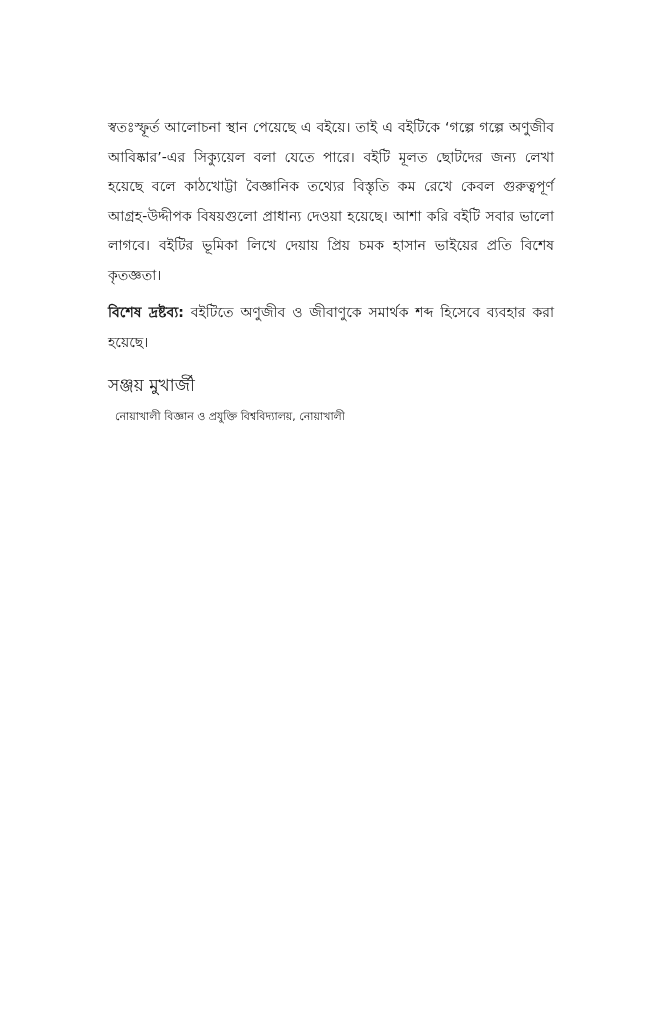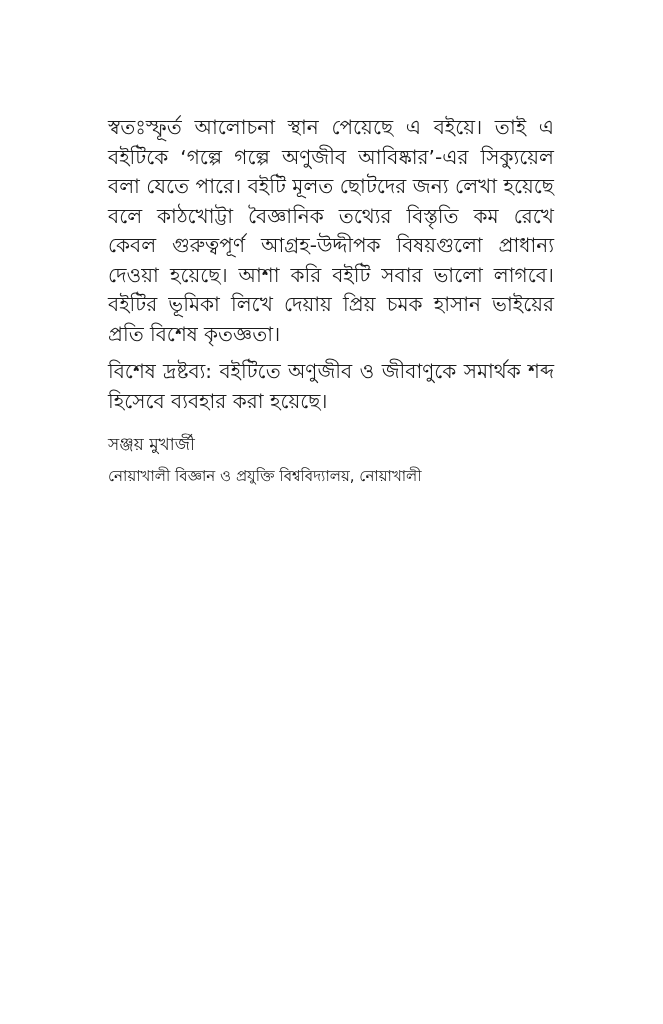--- a/index.html
+++ b/index.html
@@ -15,46 +15,46 @@
       font-family: "DejaVu Sans", "Liberation Sans", sans-serif;
       color: #1a1a1a;
     }
     .page {
       position: absolute;
       left: 108px;
       top: 113px;
       width: 446px;
     }
     .para {
-      font-size: 20px;
+      font-size: 14px;
       line-height: 29.5px;
       text-align: justify;
       text-align-last: left;
       margin: 0;
       letter-spacing: 0;
     }
     .para-main {
       margin-bottom: 8px;
     }
     .note-label {
-      font-weight: normal;
+      font-weight: bold;
     }
     .signature {
       margin-top: 14px;
     }
     .author-name {
       font-size: 17px;
       font-weight: normal;
       line-height: 28px;
       margin: 0;
     }
     .affiliation {
-      font-size: 15px;
+      font-size: 11px;
       line-height: 28px;
-      margin: 4px 0 0 0;
+      margin: 4px 0 0 7px;
     }
   </style>
 </head>
 <body>
 
 <div class="page">
   <p class="para para-main">স্বতঃস্ফূর্ত আলোচনা স্থান পেয়েছে এ বইয়ে। তাই এ বইটিকে ‘গল্পে গল্পে অণুজীব আবিষ্কার’-এর সিক্যুয়েল বলা যেতে পারে। বইটি মূলত ছোটদের জন্য লেখা হয়েছে বলে কাঠখোট্টা বৈজ্ঞানিক তথ্যের বিস্তৃতি কম রেখে কেবল গুরুত্বপূর্ণ আগ্রহ-উদ্দীপক বিষয়গুলো প্রাধান্য দেওয়া হয়েছে। আশা করি বইটি সবার ভালো লাগবে। বইটির ভূমিকা লিখে দেয়ায় প্রিয় চমক হাসান ভাইয়ের প্রতি বিশেষ কৃতজ্ঞতা।</p>
 
   <p class="para"><span class="note-label">বিশেষ দ্রষ্টব্য:</span><span> বইটিতে অণুজীব ও জীবাণুকে সমার্থক শব্দ হিসেবে ব্যবহার করা হয়েছে।</span></p>
 

